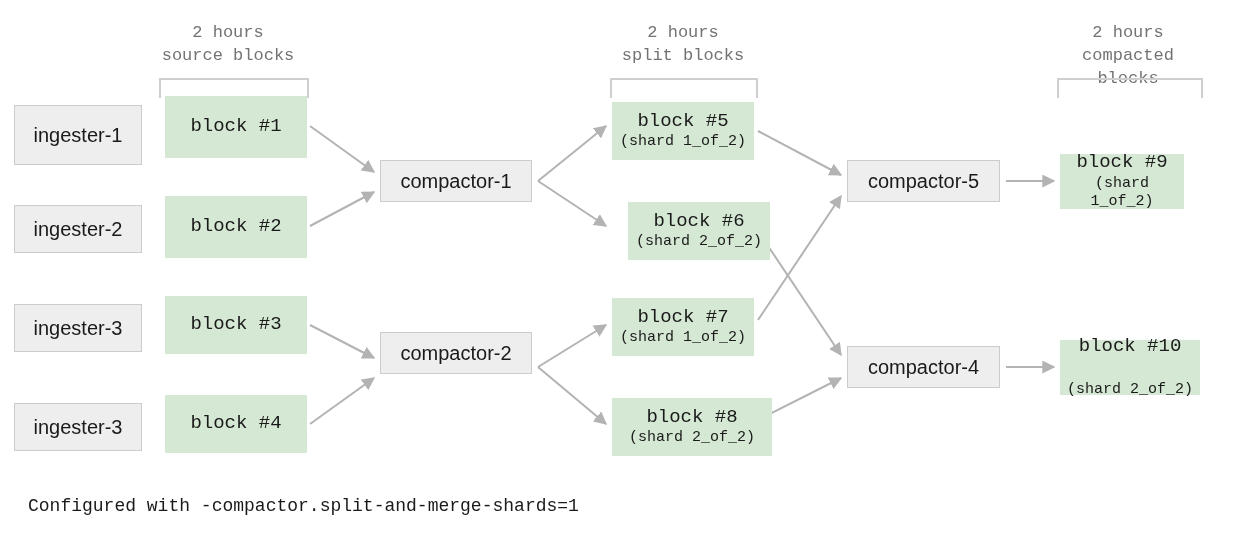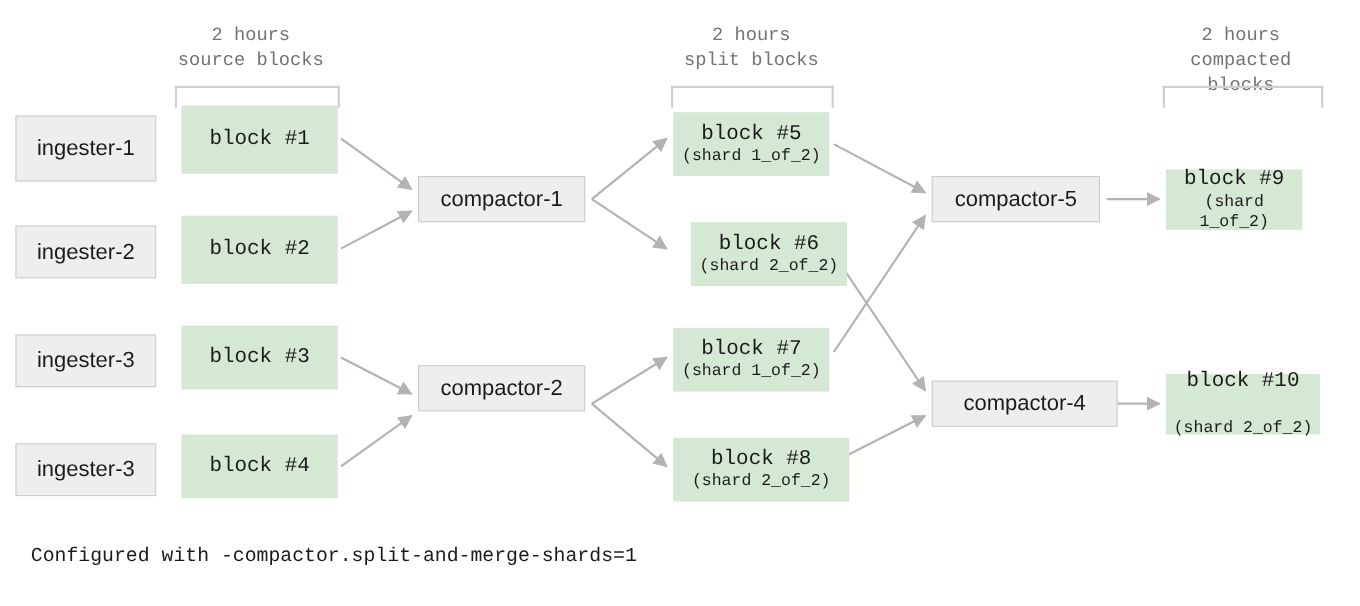--- a/index.html
+++ b/index.html
@@ -186,21 +186,21 @@
     <span class="block-sub">(shard 1_of_2)</span>
   </div>
   <div class="node node-block" style="left:612px; top:398px; width:160px; height:58px;">
     <span class="block-title">block #8</span>
     <span class="block-sub">(shard 2_of_2)</span>
   </div>
 
   <div class="node node-compactor" style="left:847px; top:160px; width:153px; height:42px;">
     <span>compactor-5</span>
   </div>
-  <div class="node node-compactor" style="left:847px; top:346px; width:169px; height:42px;">
+  <div class="node node-compactor" style="left:847px; top:346px; width:153px; height:42px;">
     <span>compactor-4</span>
   </div>
 
   <div class="node node-block" style="left:1060px; top:154px; width:124px; height:55px;">
     <span class="block-title">block #9</span>
     <span class="block-sub">(shard 1_of_2)</span>
   </div>
   <div class="node node-block" style="left:1060px; top:340px; width:140px; height:55px;gap:22px;">
     <span class="block-title">block #10</span>
     <span class="block-sub">(shard 2_of_2)</span>

